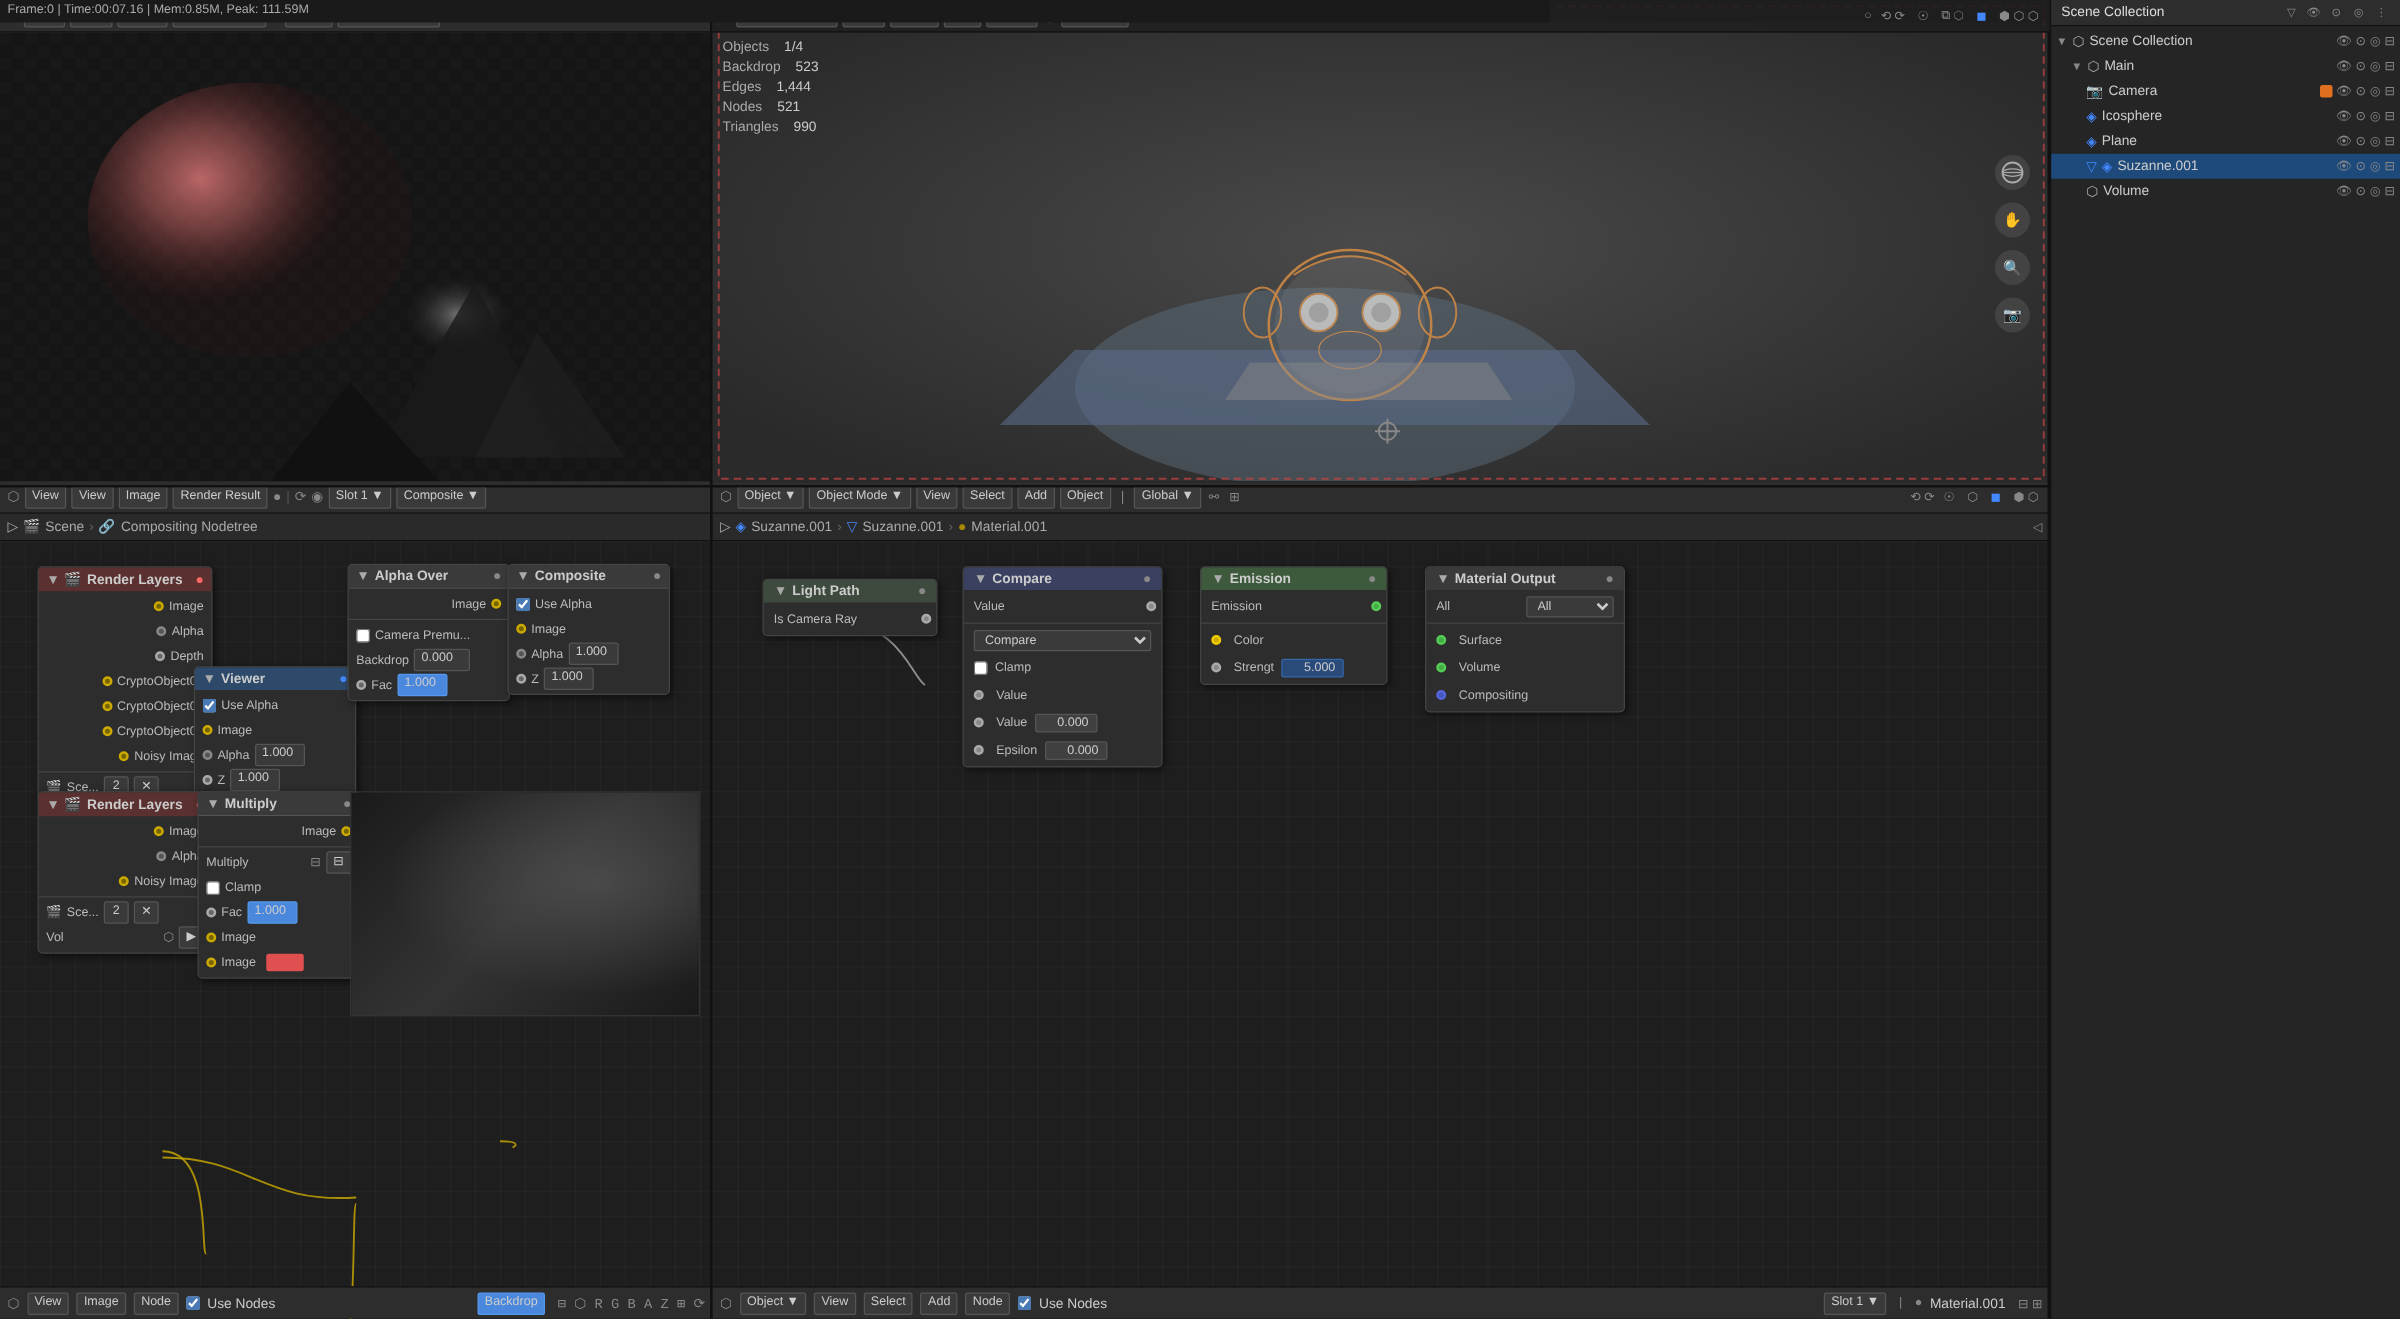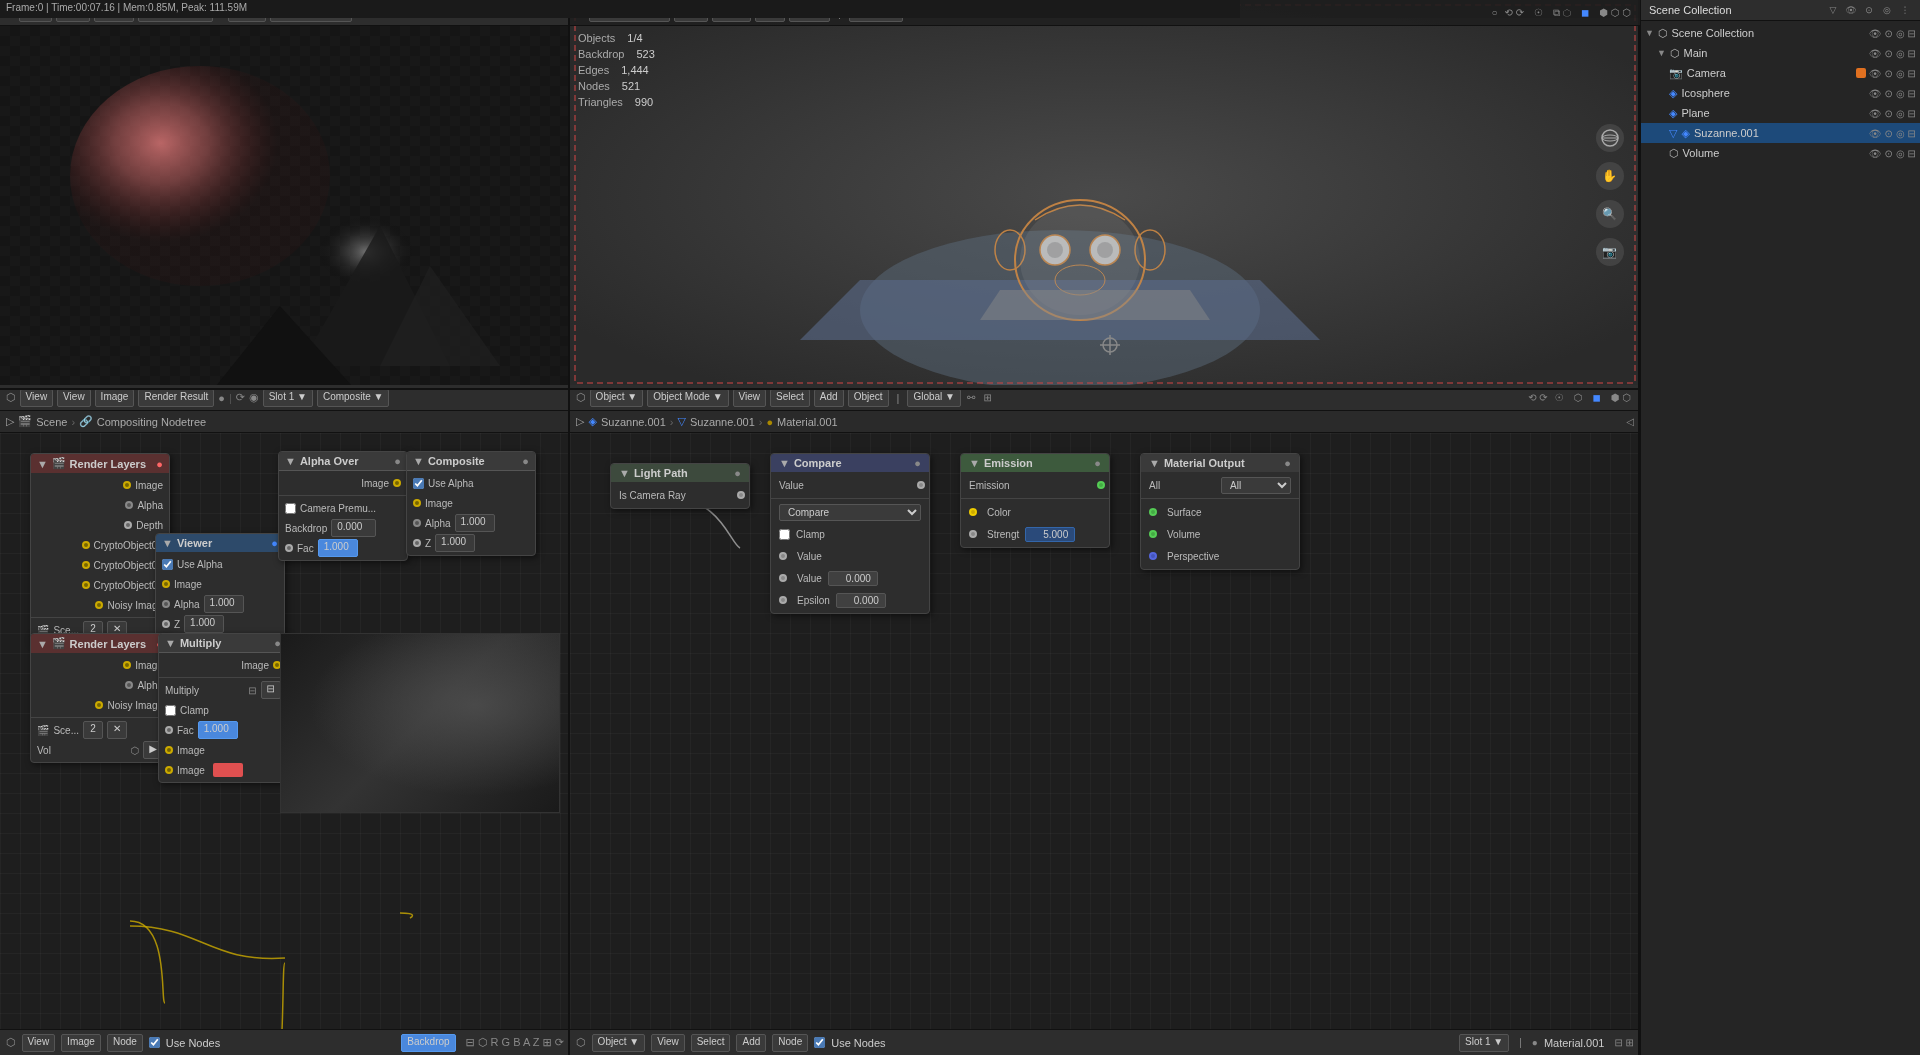--- a/index.html
+++ b/index.html
@@ -967,21 +967,21 @@
 
   <div class="node-bottom-bar">
     <span style="color:#888;">⬡</span>
     <span class="btn-sm">View</span>
     <span class="btn-sm">Image</span>
     <span class="btn-sm">Node</span>
     <input type="checkbox" checked="" style="">
     <span>Use Nodes</span>
     <span style="flex:1"></span>
     <span class="btn-sm highlight">Backdrop</span>
-    <span style="color:#888; margin-left:4px;">⊟ ⬡ R G B A Z ⊞ ⟳</span>
+    <span style="color:#888; margin-left:4px;font-family:Liberation Mono, monospace;">⊟ ⬡ R G B A Z ⊞ ⟳</span>
   </div>
 </div>
 
 <div class="shader-node-editor">
 
   <div class="shader-toolbar">
     <span style="color:#888;">⬡</span>
     <span class="btn-sm">Object ▼</span>
     <span class="btn-sm">Object Mode ▼</span>
     <span class="btn-sm">View</span>
@@ -1119,21 +1119,21 @@
         <div class="snode-row">
           <div class="ssocket ssocket-green"></div>
           <span class="node-label" style="margin-left:4px;">Surface</span>
         </div>
         <div class="snode-row">
           <div class="ssocket ssocket-green"></div>
           <span class="node-label" style="margin-left:4px;">Volume</span>
         </div>
         <div class="snode-row">
           <div class="ssocket ssocket-blue"></div>
-          <span class="node-label" style="margin-left:4px;">Perspective</span>
+          <span class="node-label" style="margin-left:4px;">Compositing</span>
         </div>
       </div>
     </div>
 
   </div>
 
   <div class="shader-bottom-bar">
     <span style="color:#888;">⬡</span>
     <span class="btn-sm">Object ▼</span>
     <span class="btn-sm">View</span>

